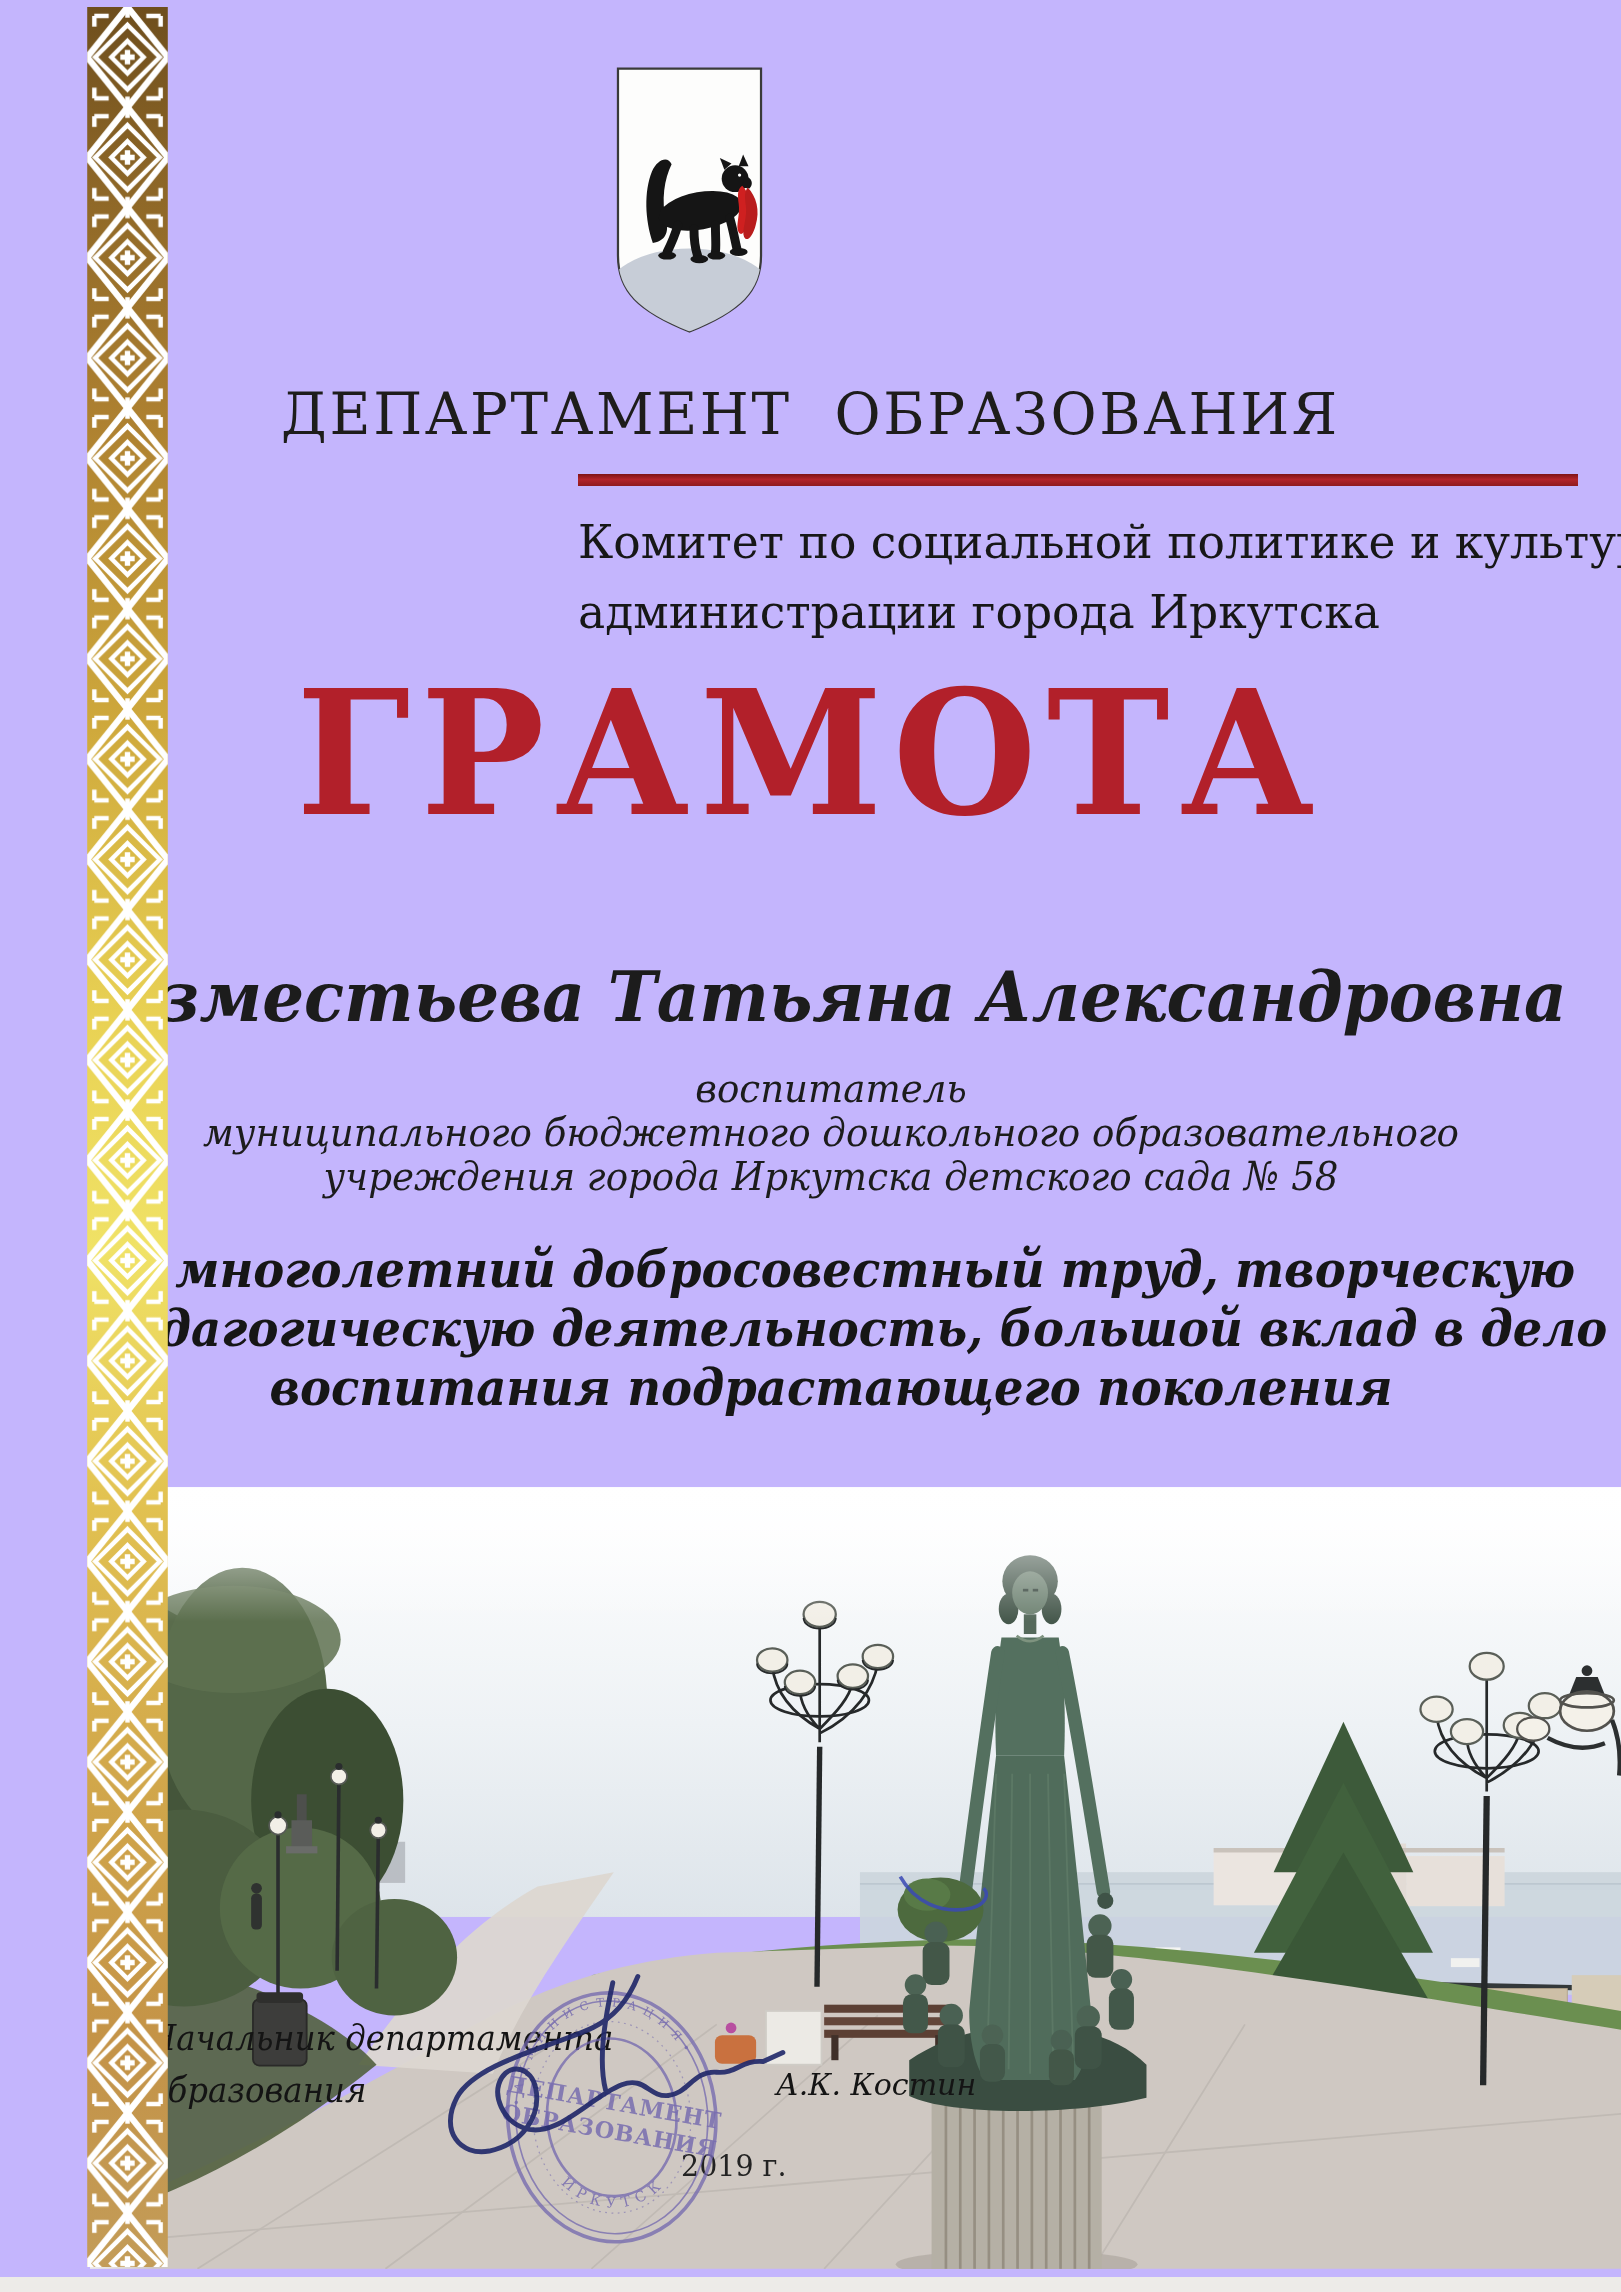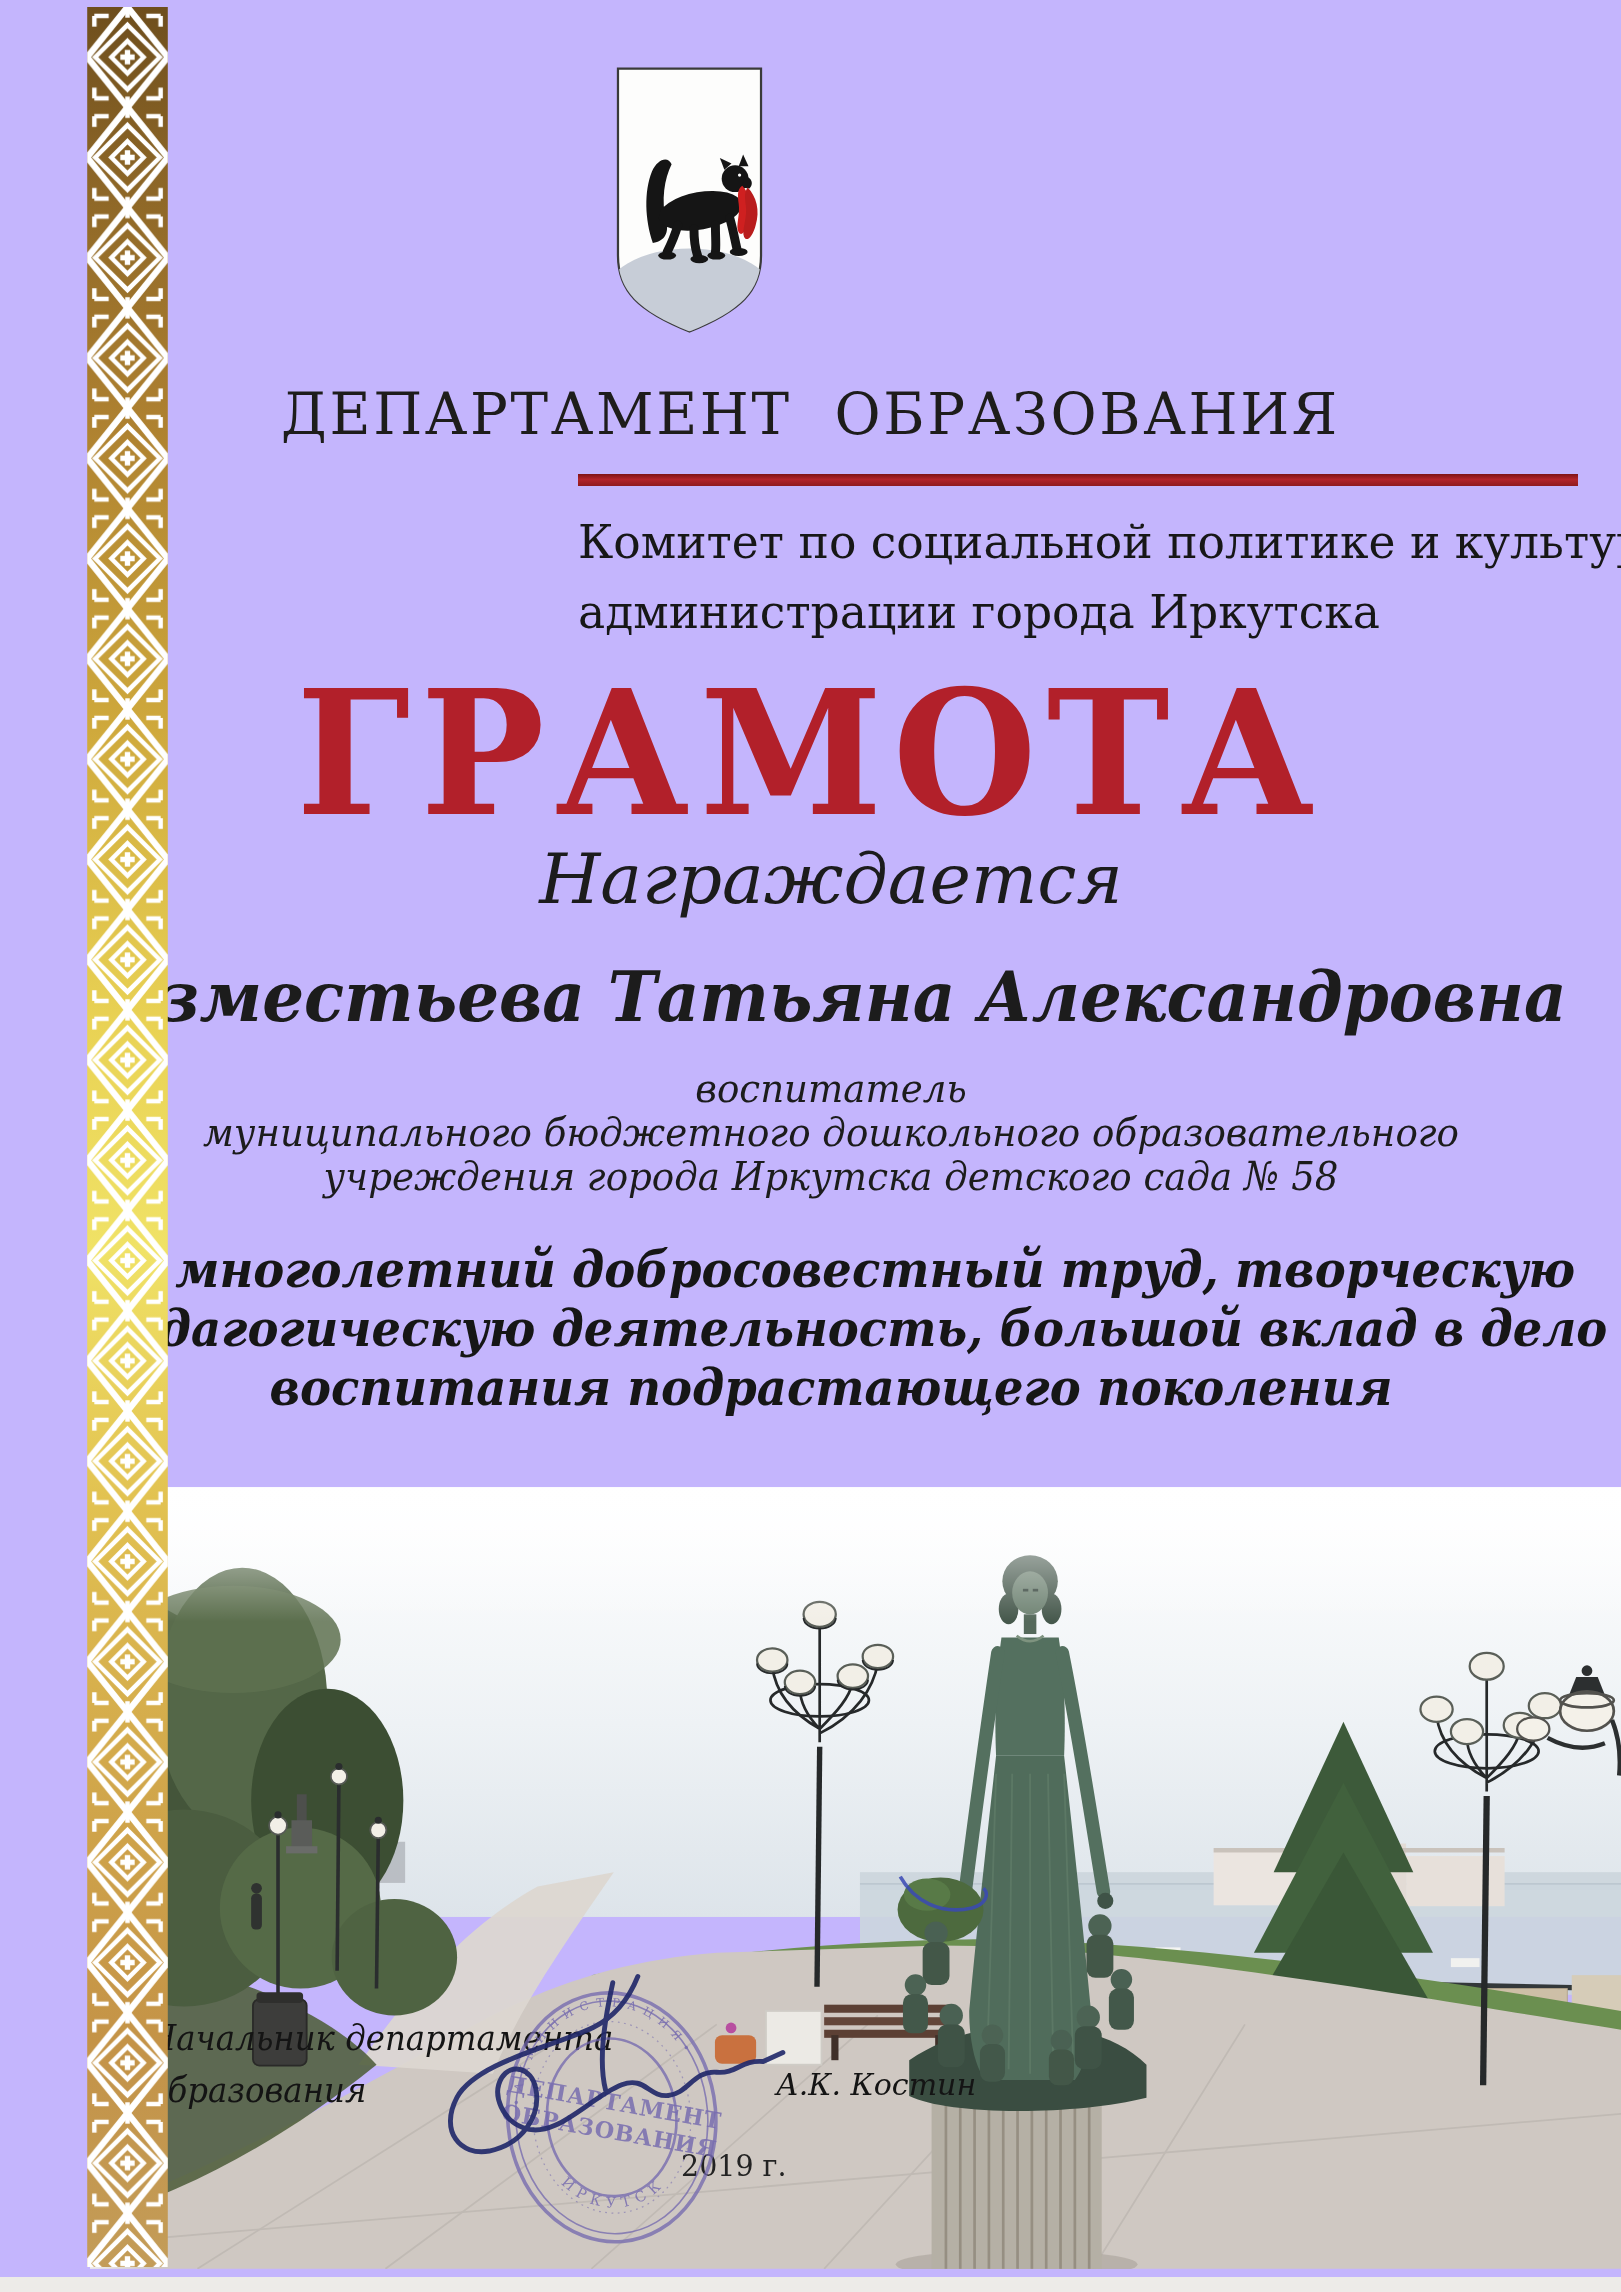--- a/index.html
+++ b/index.html
@@ -386,21 +386,20 @@
 
   <div class="abs red-rule"></div>
 
   <div class="abs committee">
     <div>Комитет по социальной политике и культуре</div>
     <div>администрации города Иркутска</div>
   </div>
 
   <div class="abs doc-title">ГРАМОТА</div>
 
-  <div class="abs center-block awarded">Награждается</div>
 
   <div class="abs center-block recipient">Изместьева Татьяна Александровна</div>
 
   <div class="abs center-block position-block">
     <div>воспитатель</div>
     <div>муниципального бюджетного дошкольного образовательного</div>
     <div>учреждения города Иркутска детского сада № 58</div>
   </div>
 
   <div class="abs center-block reason-block">

